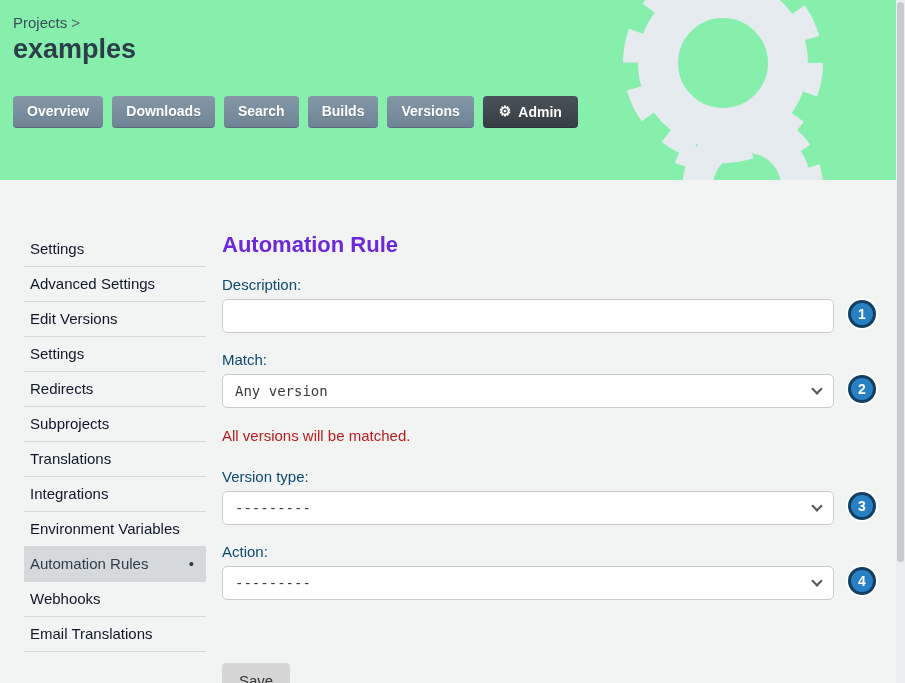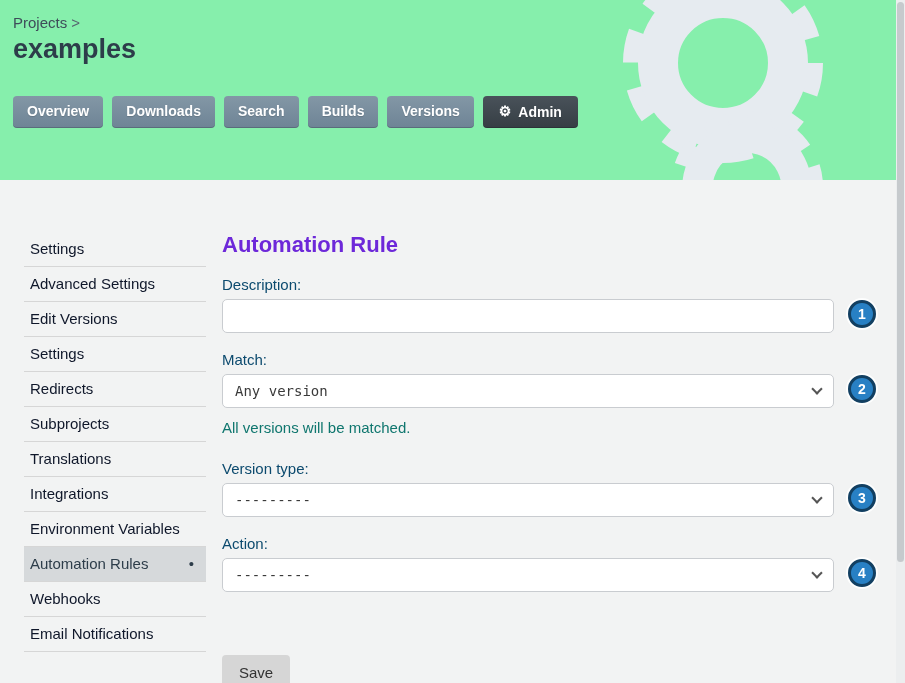--- a/index.html
+++ b/index.html
@@ -78,21 +78,21 @@
     padding:4px 12px;
     display:flex; align-items:center; justify-content:space-between;
     font-family:"DejaVu Sans Mono", monospace;
     font-size:14px; color:#3a3a3a; cursor:pointer;
   }
   .chev {
     width:8px; height:8px; flex:none;
     border-right:2px solid #555; border-bottom:2px solid #555;
     transform:rotate(45deg); margin-top:-4px;
   }
-  .help { font-size:15px; color:#0f766e; margin-top:11px; }
+  .help { font-size:15px; color:#b91c1c; margin-top:19px; }
 
   .badge {
     position:absolute; right:-42px; top:24px;
     width:28px; height:28px; border-radius:50%;
     background:#2880c4; border:3px solid #123f61;
     color:#fff; font-weight:bold; font-size:14px;
     display:flex; align-items:center; justify-content:center;
     box-shadow:0 0 0 2px rgba(255,255,255,.85);
     z-index:3;
   }
@@ -189,21 +189,21 @@
       <span>Environment Variables</span>
     </div>
     <div class="side-item active">
       <span>Automation Rules</span>
       <span class="bullet">•</span>
     </div>
     <div class="side-item">
       <span>Webhooks</span>
     </div>
     <div class="side-item">
-      <span>Email Notifications</span>
+      <span>Email Translations</span>
     </div>
 
   </div>
 
   <div class="main">
     <div class="form-title">Automation Rule</div>
 
     
     <div class="field">
       <label>Description:</label>

